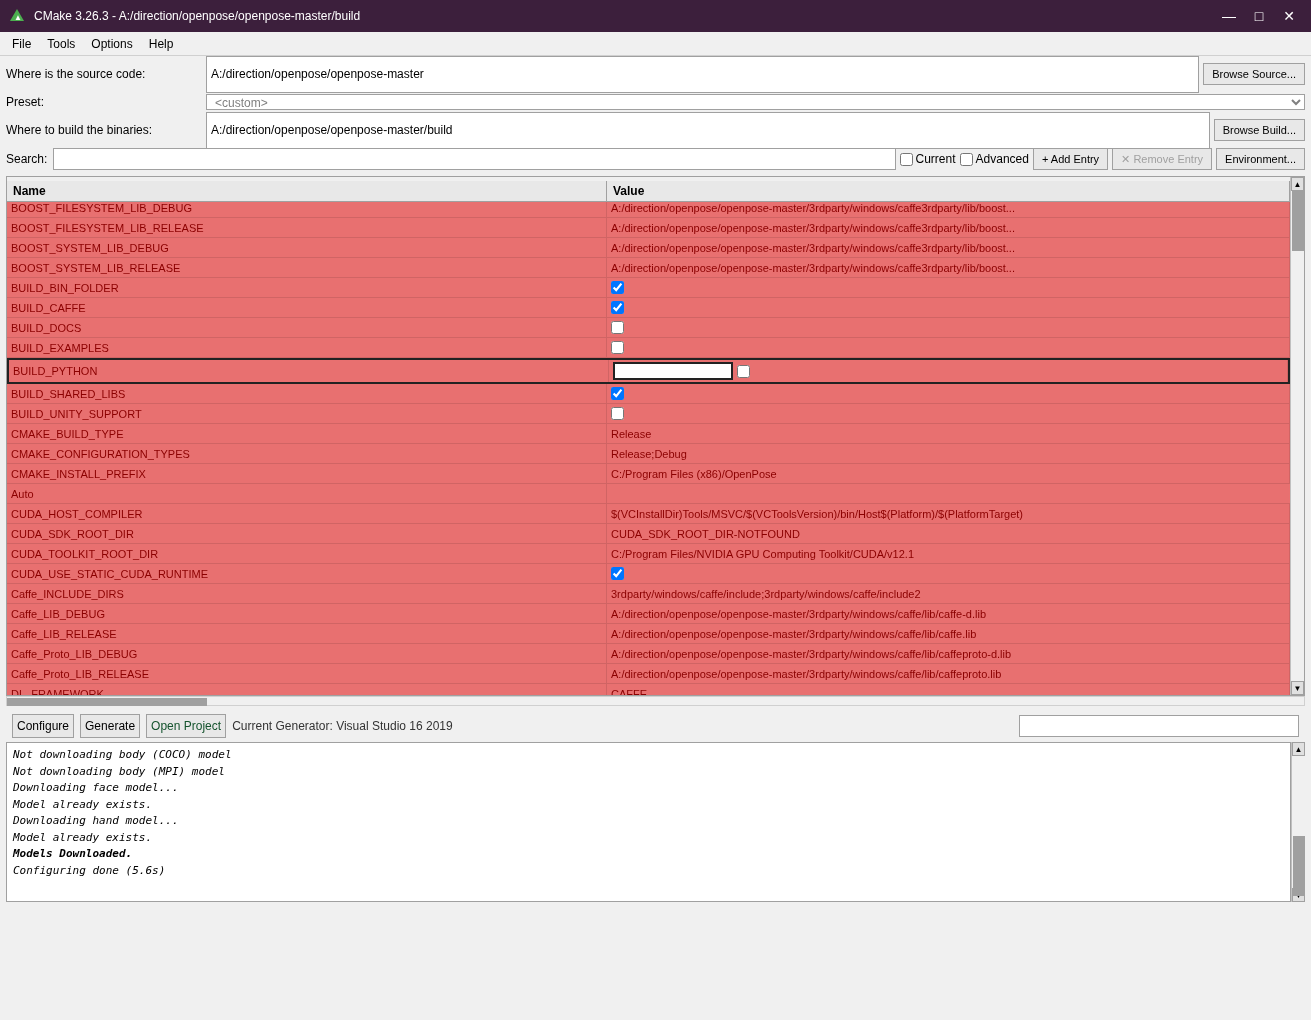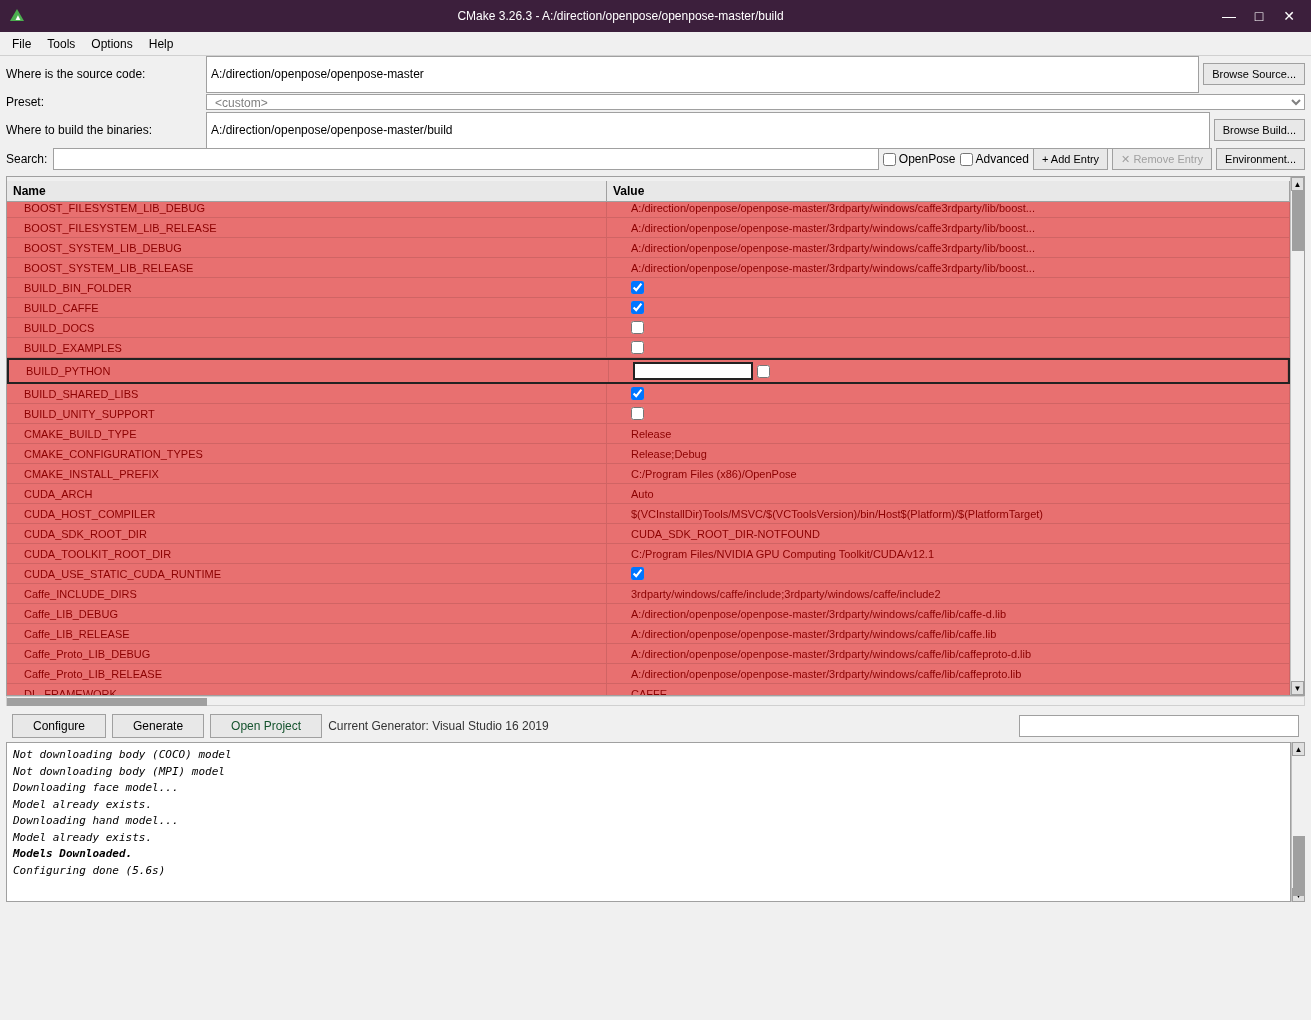--- a/index.html
+++ b/index.html
@@ -22,21 +22,20 @@
       padding: 0 8px;
       gap: 8px;
     }
     .titlebar-icon {
       width: 18px;
       height: 18px;
     }
     .titlebar-title {
       flex: 1;
       font-size: 12px;
-      text-align: center;
     }
     .titlebar-controls {
       display: flex;
       gap: 2px;
     }
     .titlebar-btn {
       width: 28px;
       height: 24px;
       background: transparent;
       border: none;
@@ -182,33 +181,32 @@
       display: grid;
       grid-template-columns: 600px 1fr;
       border-bottom: 1px solid rgba(0,0,0,0.1);
       min-height: 20px;
     }
     .table-row.red {
       background: #e87070;
       color: #8b0000;
     }
     .table-cell {
-      padding: 2px 17px;
+      padding: 2px 4px;
       font-size: 11px;
       overflow: hidden;
       white-space: nowrap;
       text-overflow: ellipsis;
       border-right: 1px solid rgba(0,0,0,0.1);
       display: flex;
       align-items: center;
     }
     .table-cell.value-cell {
       display: flex;
       align-items: center;
-      margin-left: 7px;
     }
 
     
     .scroll-area {
       height: 10px;
       background: #f0f0f0;
       border: 1px solid #d0d0d0;
       position: relative;
       margin-bottom: 4px;
     }
@@ -235,21 +233,21 @@
     
     .bottom-toolbar {
       display: flex;
       align-items: center;
       padding: 4px 6px;
       gap: 6px;
       background: #f0f0f0;
     }
     .bottom-btn {
       height: 24px;
-      padding: 0 20px;
+      padding: 0 4px;
       font-size: 12px;
       background: #e8e8e8;
       border: 1px solid #a0a0a0;
       cursor: pointer;
     }
     .bottom-btn.disabled {
       color: #a0a0a0;
       cursor: default;
     }
     .generator-text {
@@ -367,21 +365,21 @@
       <span class="path-label">Where to build the binaries:</span>
       <input class="path-input" type="text" value="A:/direction/openpose/openpose-master/build" style="">
       <button class="path-browse-btn">Browse Build...</button>
     </div>
 
     <div class="toolbar-row">
       <span class="search-label">Search:</span>
       <input class="search-input" type="text" style="">
       <label class="checkbox-label">
         <input type="checkbox" style="">
-        <span>OpenPose</span>
+        <span>Current</span>
       </label>
       <label class="checkbox-label">
         <input type="checkbox" style="">
         <span>Advanced</span>
       </label>
       <button class="toolbar-btn">+ Add Entry</button>
       <button class="toolbar-btn disabled">✕ Remove Entry</button>
       <button class="toolbar-btn">Environment...</button>
     </div>
 
@@ -461,21 +459,20 @@
             </div>
             <div class="table-row red">
               <div class="table-cell">CMAKE_CONFIGURATION_TYPES</div>
               <div class="table-cell value-cell">Release;Debug</div>
             </div>
             <div class="table-row red">
               <div class="table-cell">CMAKE_INSTALL_PREFIX</div>
               <div class="table-cell value-cell">C:/Program Files (x86)/OpenPose</div>
             </div>
             <div class="table-row red">
-              <div class="table-cell">CUDA_ARCH</div>
               <div class="table-cell value-cell">Auto</div>
             </div>
             <div class="table-row red">
               <div class="table-cell">CUDA_HOST_COMPILER</div>
               <div class="table-cell value-cell">$(VCInstallDir)Tools/MSVC/$(VCToolsVersion)/bin/Host$(Platform)/$(PlatformTarget)</div>
             </div>
             <div class="table-row red">
               <div class="table-cell">CUDA_SDK_ROOT_DIR</div>
               <div class="table-cell value-cell">CUDA_SDK_ROOT_DIR-NOTFOUND</div>
             </div>

